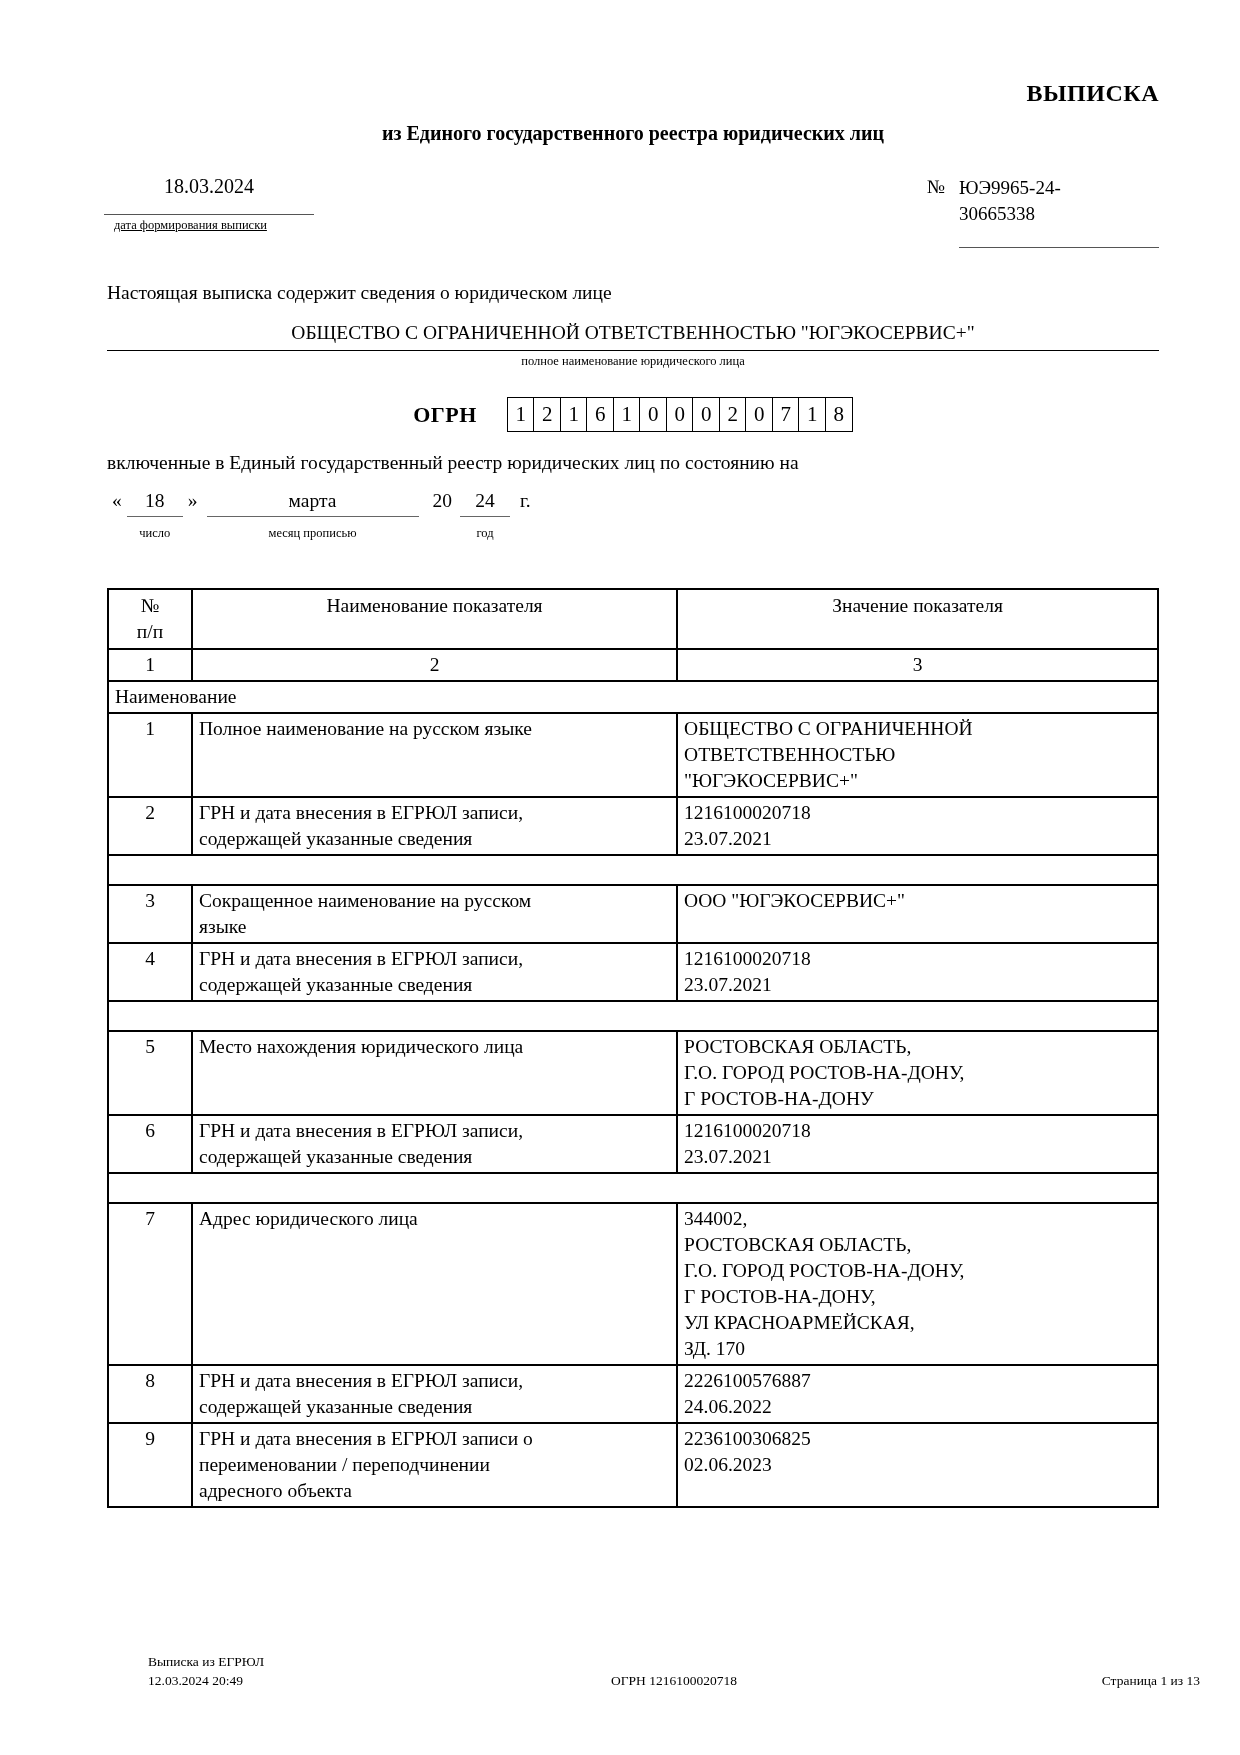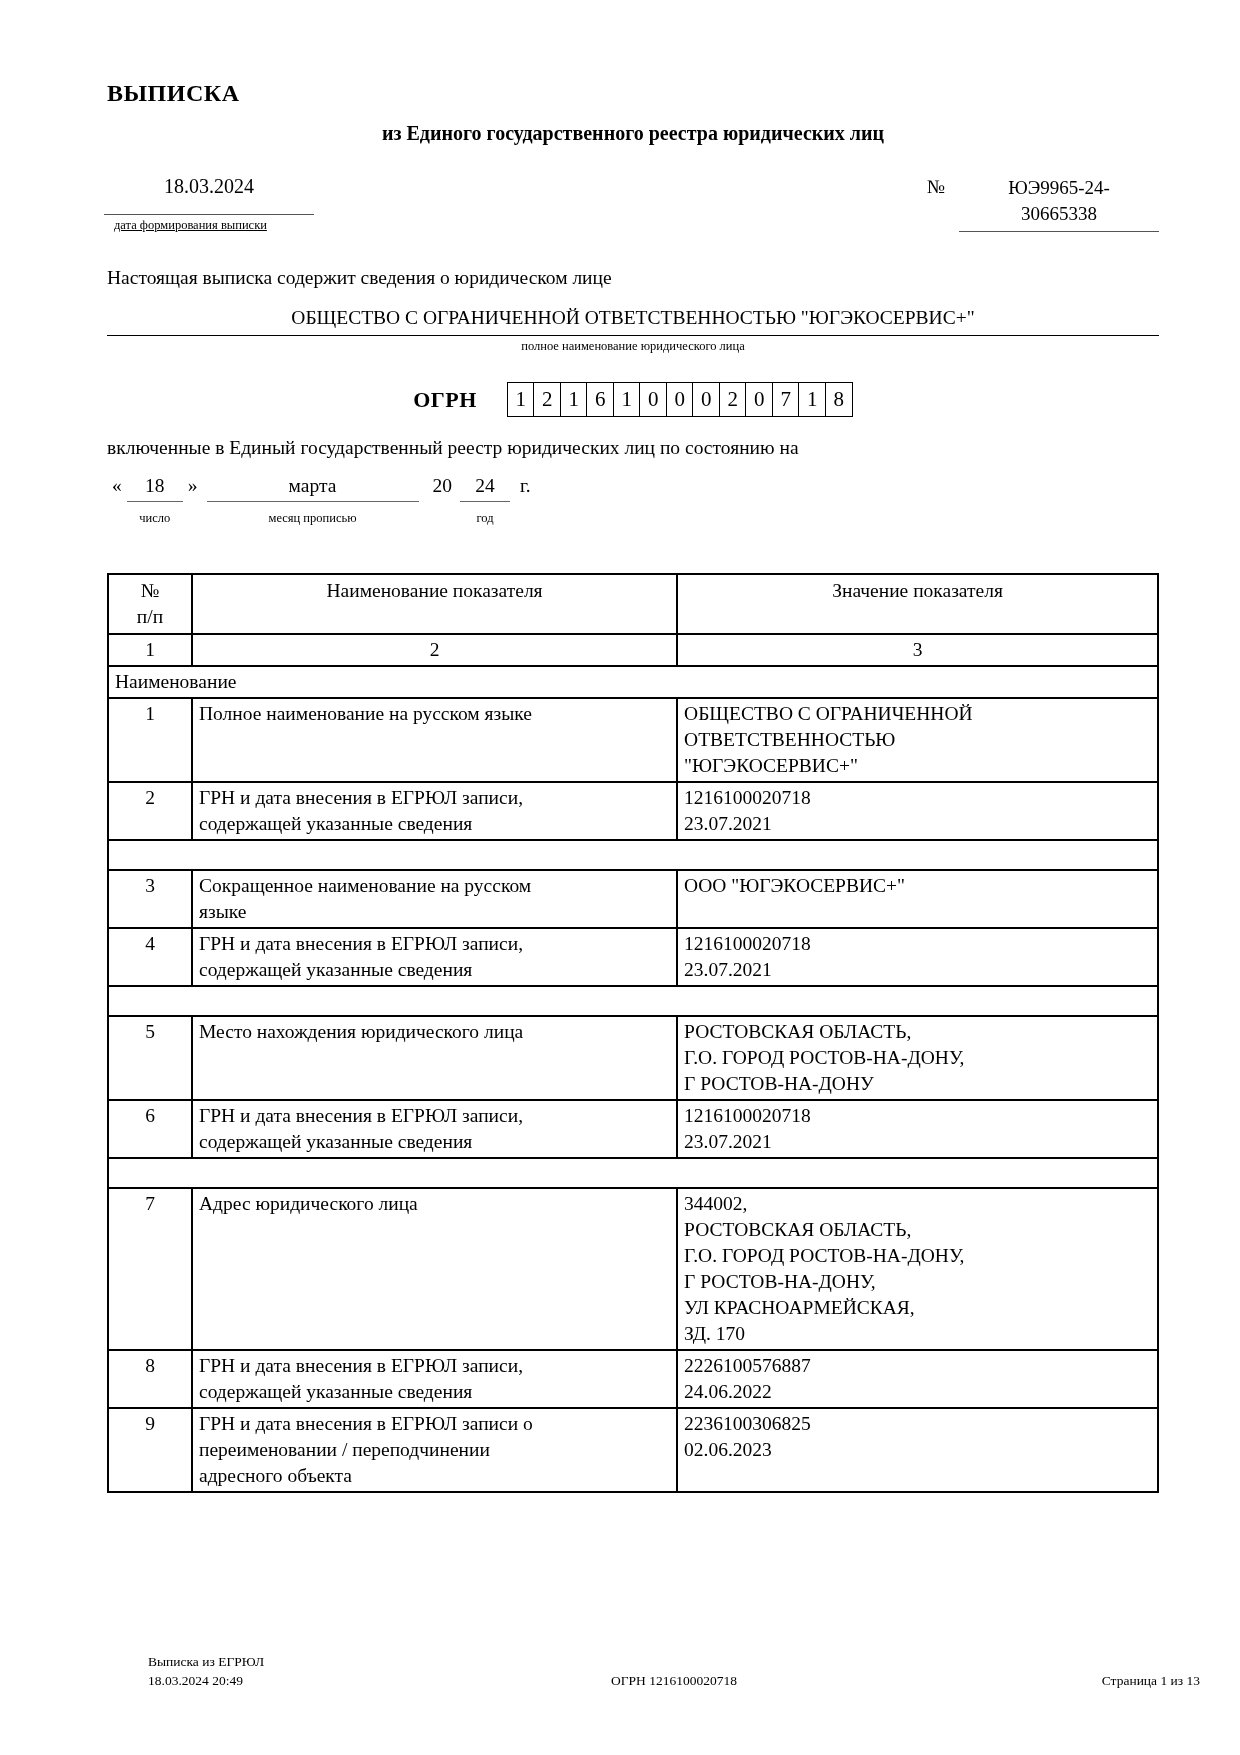--- a/index.html
+++ b/index.html
@@ -8,30 +8,30 @@
     position:relative;
     width:1240px; height:1755px;
     margin:0 auto;
     background:#ffffff;
     color:#000;
     font-family:"Liberation Serif", "DejaVu Serif", serif;
     overflow:hidden;
   }
   .content { position:absolute; left:107px; top:0; width:1052px; }
 
-  .doc-title { margin-top:80px; text-align:left; font-size:24px; font-weight:bold; letter-spacing:.5px; }
+  .doc-title { margin-top:80px; text-align:right; font-size:24px; font-weight:bold; letter-spacing:.5px; }
   .doc-subtitle { margin-top:15px; text-align:center; font-size:20px; font-weight:bold; }
 
   .ref-row { margin-top:30px; display:flex; justify-content:space-between; align-items:flex-start; }
   .date-block { width:210px; margin-left:-3px; text-align:center; }
   .date-value { font-size:20px; padding-bottom:16px; border-bottom:1.5px solid #555; }
   .date-caption { font-size:12.5px; text-align:left; padding-left:10px; margin-top:3px;text-decoration:underline; }
   .num-block { display:flex; align-items:flex-start; gap:14px; }
   .num-sign { font-size:19px; padding-top:1px; }
-  .num-value { width:200px; text-align:center; font-size:19px; line-height:26px; white-space:pre-line; border-bottom:1.5px solid #555; padding-bottom:4px; }
+  .num-value { width:200px; font-size:19px; line-height:26px; white-space:pre-line; border-bottom:1.5px solid #555; padding-bottom:20px; }
 
   .intro { margin-top:34px; font-size:19.5px; }
 
   .company-name { margin-top:18px; text-align:center; font-size:19.5px; padding-bottom:6px; border-bottom:1.5px solid #000; }
   .company-caption { margin-top:3px; text-align:center; font-size:12.5px; }
 
   .ogrn-row { margin-top:28px; display:flex; justify-content:center; align-items:center; gap:30px; }
   .ogrn-label { font-size:22px; font-weight:bold; letter-spacing:.5px; }
   .ogrn-boxes { display:inline-flex; }
   .ogrn-box {
@@ -224,18 +224,18 @@
             <td class="c-val">2236100306825
 02.06.2023</td>
           </tr>
         </tbody>
     </table>
   </div>
 
   <div class="footer">
     <div class="f-left">
       <div>Выписка из ЕГРЮЛ</div>
-      <div>18.03.2024 20:49</div>
+      <div>12.03.2024 20:49</div>
     </div>
     <div class="f-center">ОГРН 1216100020718</div>
     <div class="f-right">Страница 1 из 13</div>
   </div>
 </div>
 
 </body></html>

